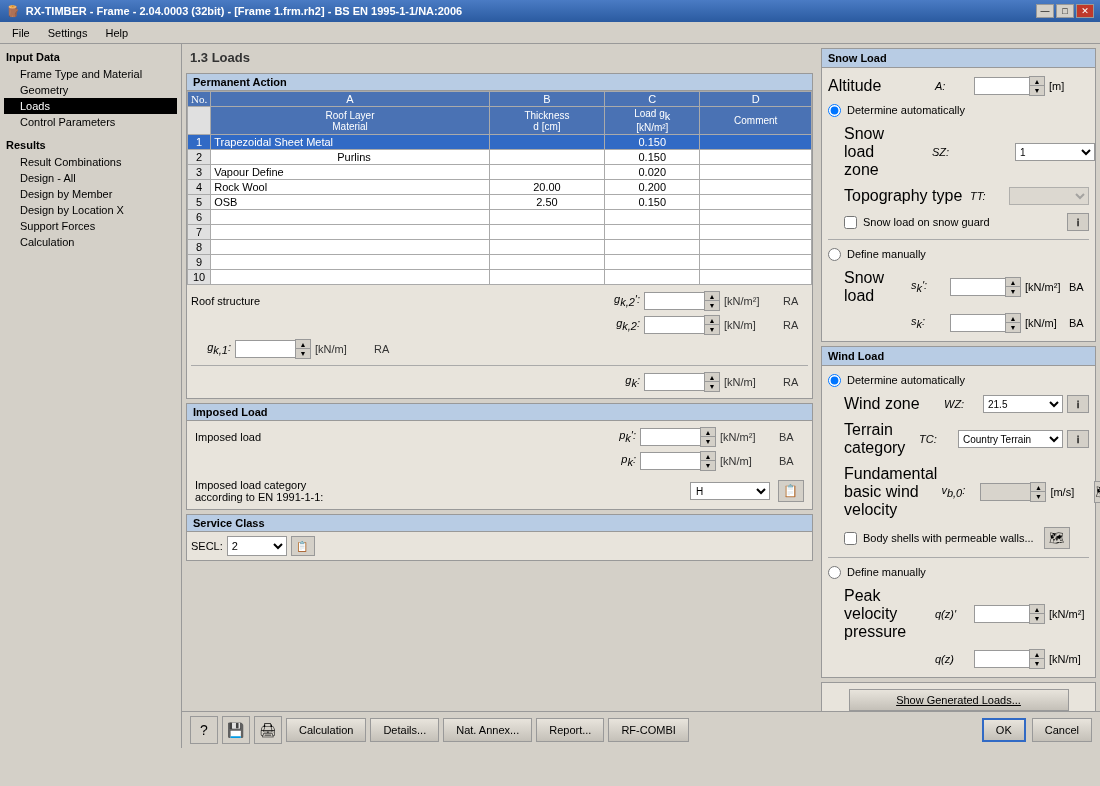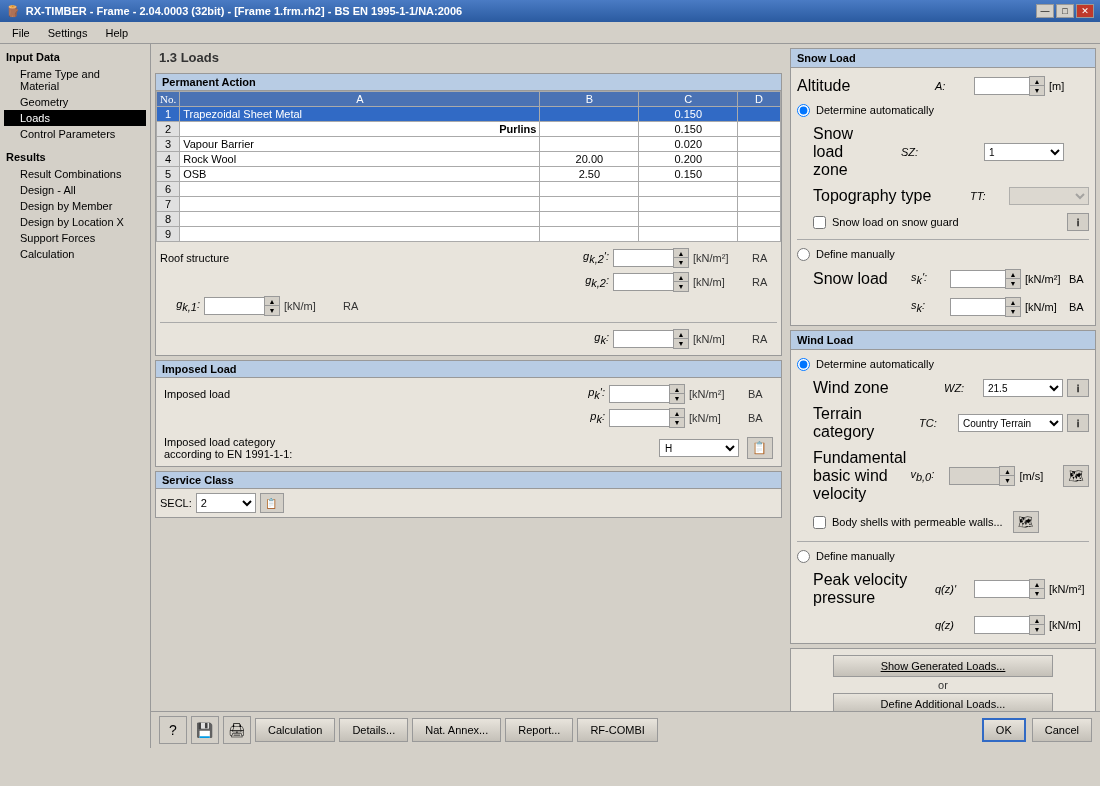--- a/index.html
+++ b/index.html
@@ -43,21 +43,21 @@
 
     
     .main-container {
       display: flex;
       height: calc(786px - 22px - 22px - 38px);
       background: #d4d0c8;
     }
 
     
     .sidebar {
-      width: 151px;
+      width: 182px;
       background: #d4d0c8;
       border-right: 1px solid #999;
       padding: 4px;
     }
     .sidebar-section { font-weight: bold; color: #000; padding: 3px 2px; }
     .sidebar-item {
       padding: 2px 4px 2px 16px;
       cursor: pointer;
       color: #000;
     }
@@ -371,39 +371,46 @@
             <div class="table-container">
               <table class="data-table">
                 <thead>
                   <tr>
                     <th style="width:22px;background:#4a72b4;color:white;font-family:Liberation Serif, serif;">No.</th>
                     <th style="background:#4a72b4;color:white;">A</th>
                     <th style="background:#4a72b4;color:white;">B</th>
                     <th style="background:#4a72b4;color:white;">C</th>
                     <th style="background:#4a72b4;color:white;">D</th>
                   </tr>
+                  <tr>
+                    <th style="background:#e0e0e0;color:#000;"></th>
+                    <th style="background:#4a72b4;color:white;font-size:10px;">Roof Layer<br>Material</th>
+                    <th style="background:#4a72b4;color:white;font-size:10px;">Thickness<br>d [cm]</th>
+                    <th style="background:#4a72b4;color:white;font-size:10px;">Load g<sub>k</sub><br>[kN/m²]</th>
+                    <th style="background:#4a72b4;color:white;font-size:10px;">Comment</th>
+                  </tr>
                 </thead>
                 <tbody>
                   <tr class="selected">
                     <td class="row-num" style="background:#316ac5;color:white;">1</td>
                     <td style="background:#316ac5;color:white;text-align:left;padding-left:3px;">Trapezoidal Sheet Metal</td>
                     <td style="background:#316ac5;color:white;"></td>
                     <td style="background:#316ac5;color:white;">0.150</td>
                     <td style="background:#316ac5;color:white;"></td>
                   </tr>
                   <tr>
                     <td class="row-num">2</td>
-                    <td style="text-align:right;padding-left:11px;font-weight:bold;">Purlins</td>
+                    <td style="text-align:center;padding-left:11px;">Purlins</td>
                     <td></td>
                     <td>0.150</td>
                     <td></td>
                   </tr>
                   <tr>
                     <td class="row-num">3</td>
-                    <td style="text-align:left;padding-left:3px;">Vapour Barrier</td>
+                    <td style="text-align:left;padding-left:3px;">Vapour Define</td>
                     <td></td>
                     <td>0.020</td>
                     <td></td>
                   </tr>
                   <tr>
                     <td class="row-num">4</td>
                     <td style="text-align:left;padding-left:3px;">Rock Wool</td>
                     <td>20.00</td>
                     <td>0.200</td>
                     <td></td>
@@ -431,20 +438,27 @@
                     </tr>
                   <tr>
                       <td class="row-num">8</td>
                       <td></td>
                       <td></td>
                       <td></td>
                       <td></td>
                     </tr>
                   <tr>
                       <td class="row-num">9</td>
+                      <td></td>
+                      <td></td>
+                      <td></td>
+                      <td></td>
+                    </tr>
+                  <tr>
+                      <td class="row-num">10</td>
                       <td></td>
                       <td></td>
                       <td></td>
                       <td></td>
                     </tr>
                 </tbody>
               </table>
             </div>
 
             <div class="input-row" style="margin-top:4px;">

